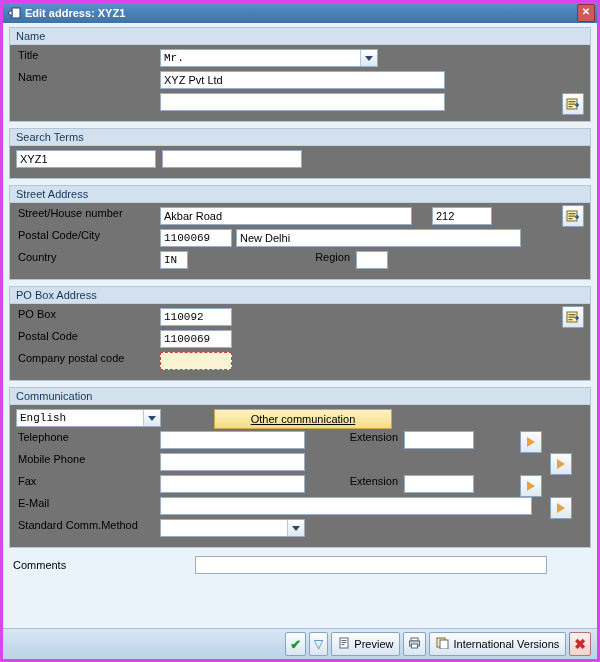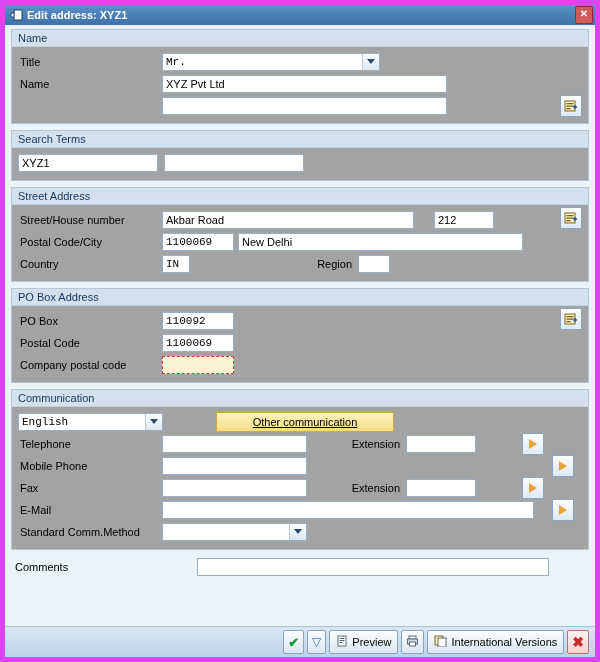--- a/index.html
+++ b/index.html
@@ -12,21 +12,21 @@
     background: #e8f0f8;
     font-family: "Liberation Sans", sans-serif;
     font-size: 11px;
     color: #000;
     overflow: hidden;
   }
   .window {
     width: 600px;
     height: 662px;
     box-sizing: border-box;
-    border: 5px solid #d946ef;
+    border: 3px solid #d946ef;
     background: #eaf2fa;
     display: flex;
     flex-direction: column;
   }
   
   .titlebar {
     height: 20px;
     background: linear-gradient(to bottom, #5c92c8 0%, #4a80b8 50%, #3f72a8 100%);
     display: flex;
     align-items: center;
@@ -66,38 +66,37 @@
   }
   
   .content {
     flex: 1 1 auto;
     padding: 4px 6px 0 6px;
     overflow: hidden;
     background: #eaf2fa;
   }
   .group {
     border: 1px solid #b4c6d8;
-    background: #a3a3a3;
+    background: #737373;
     margin-bottom: 6px;
     position: relative;
   }
   .group-title {
     background: #d3e1ef;
     border-bottom: 1px solid #c0d2e2;
     font-size: 11px;
     padding: 2px 6px;
     color: #15365b;
   }
   .group-body {
     padding: 4px 6px 6px 6px;
     position: relative;
   }
   .row {
     display: flex;
-    align-items: center;
     height: 21px;
     margin-bottom: 1px;
   }
   .lbl {
     width: 142px;
     flex: 0 0 142px;
     font-size: 11px;
     color: #000;
     padding-left: 2px;
   }

